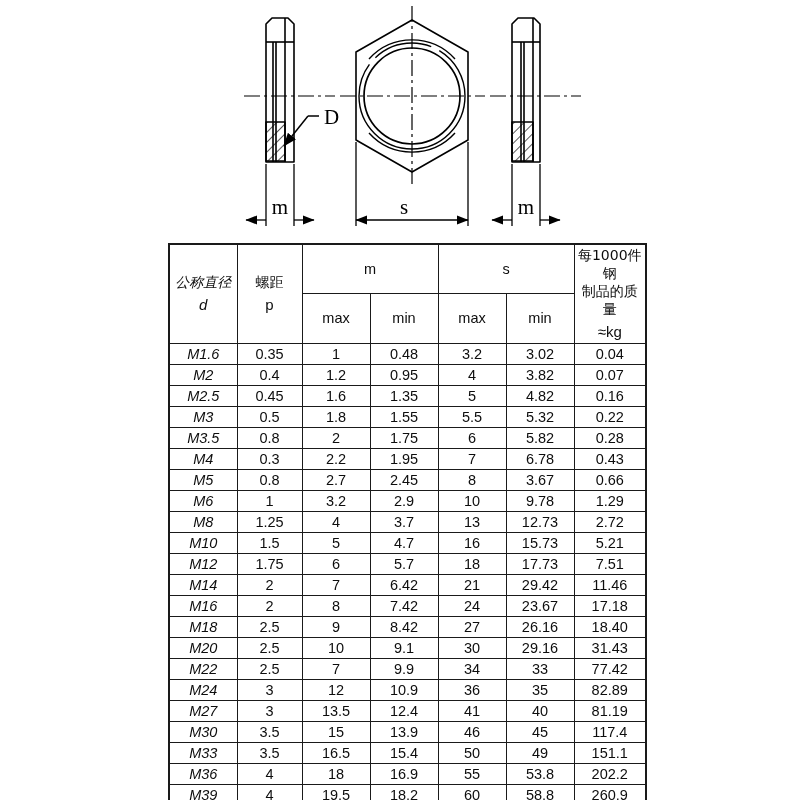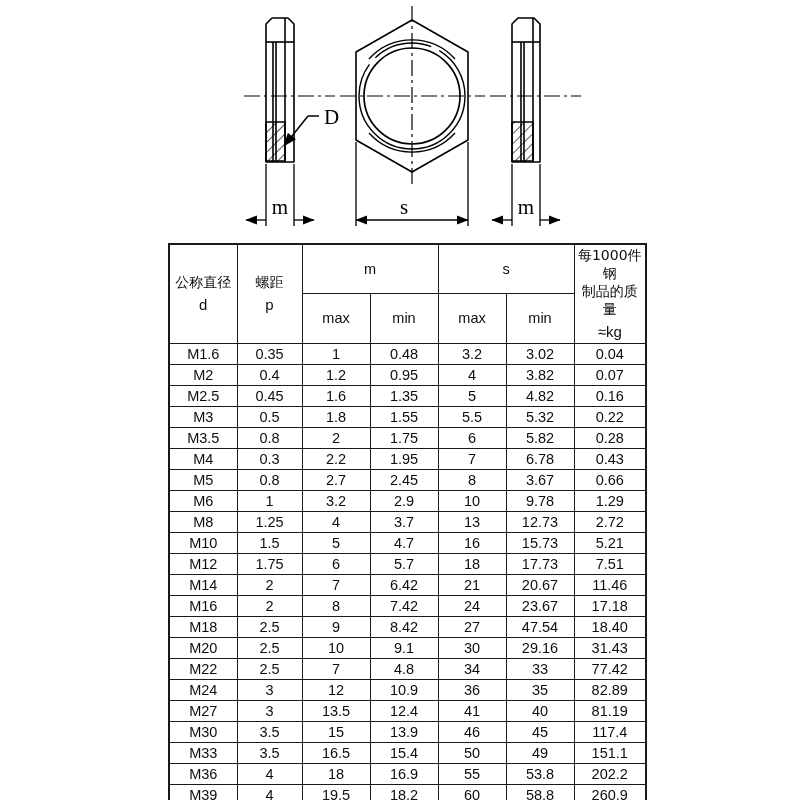--- a/index.html
+++ b/index.html
@@ -68,21 +68,21 @@
     line-height: 1;
   }
   .cjk {
     font-family: "DejaVu Sans", "Liberation Sans", sans-serif;
     font-size: 14px;
     letter-spacing: 0px;
   }
   .hdr-line { display: block; }
   .hdr-sym { display: block; font-size: 15px; margin-top: 3px; }
   .outer-top    { border-top-width: 2px !important; }
-  .outer-left   { border-left-width: 2px !important; }
+  .outer-left   { border-left-width: 2px !important; font-style: italic; }
   .outer-right  { border-right-width: 2px !important; }
 </style>
 </head>
 <body>
 
 <div id="page">
 
   <div id="drawing">
     <svg width="345" height="238" viewBox="0 0 345 238" xmlns="http://www.w3.org/2000/svg">
       <defs>
@@ -315,55 +315,55 @@
             <td>18</td>
             <td>17.73</td>
             <td class="outer-right">7.51</td>
           </tr>
           <tr>
             <td class="outer-left">M14</td>
             <td>2</td>
             <td>7</td>
             <td>6.42</td>
             <td>21</td>
-            <td>20.67</td>
+            <td>29.42</td>
             <td class="outer-right">11.46</td>
           </tr>
           <tr>
             <td class="outer-left">M16</td>
             <td>2</td>
             <td>8</td>
             <td>7.42</td>
             <td>24</td>
             <td>23.67</td>
             <td class="outer-right">17.18</td>
           </tr>
           <tr>
             <td class="outer-left">M18</td>
             <td>2.5</td>
             <td>9</td>
             <td>8.42</td>
             <td>27</td>
-            <td>47.54</td>
+            <td>26.16</td>
             <td class="outer-right">18.40</td>
           </tr>
           <tr>
             <td class="outer-left">M20</td>
             <td>2.5</td>
             <td>10</td>
             <td>9.1</td>
             <td>30</td>
             <td>29.16</td>
             <td class="outer-right">31.43</td>
           </tr>
           <tr>
             <td class="outer-left">M22</td>
             <td>2.5</td>
             <td>7</td>
-            <td>4.8</td>
+            <td>9.9</td>
             <td>34</td>
             <td>33</td>
             <td class="outer-right">77.42</td>
           </tr>
           <tr>
             <td class="outer-left">M24</td>
             <td>3</td>
             <td>12</td>
             <td>10.9</td>
             <td>36</td>

